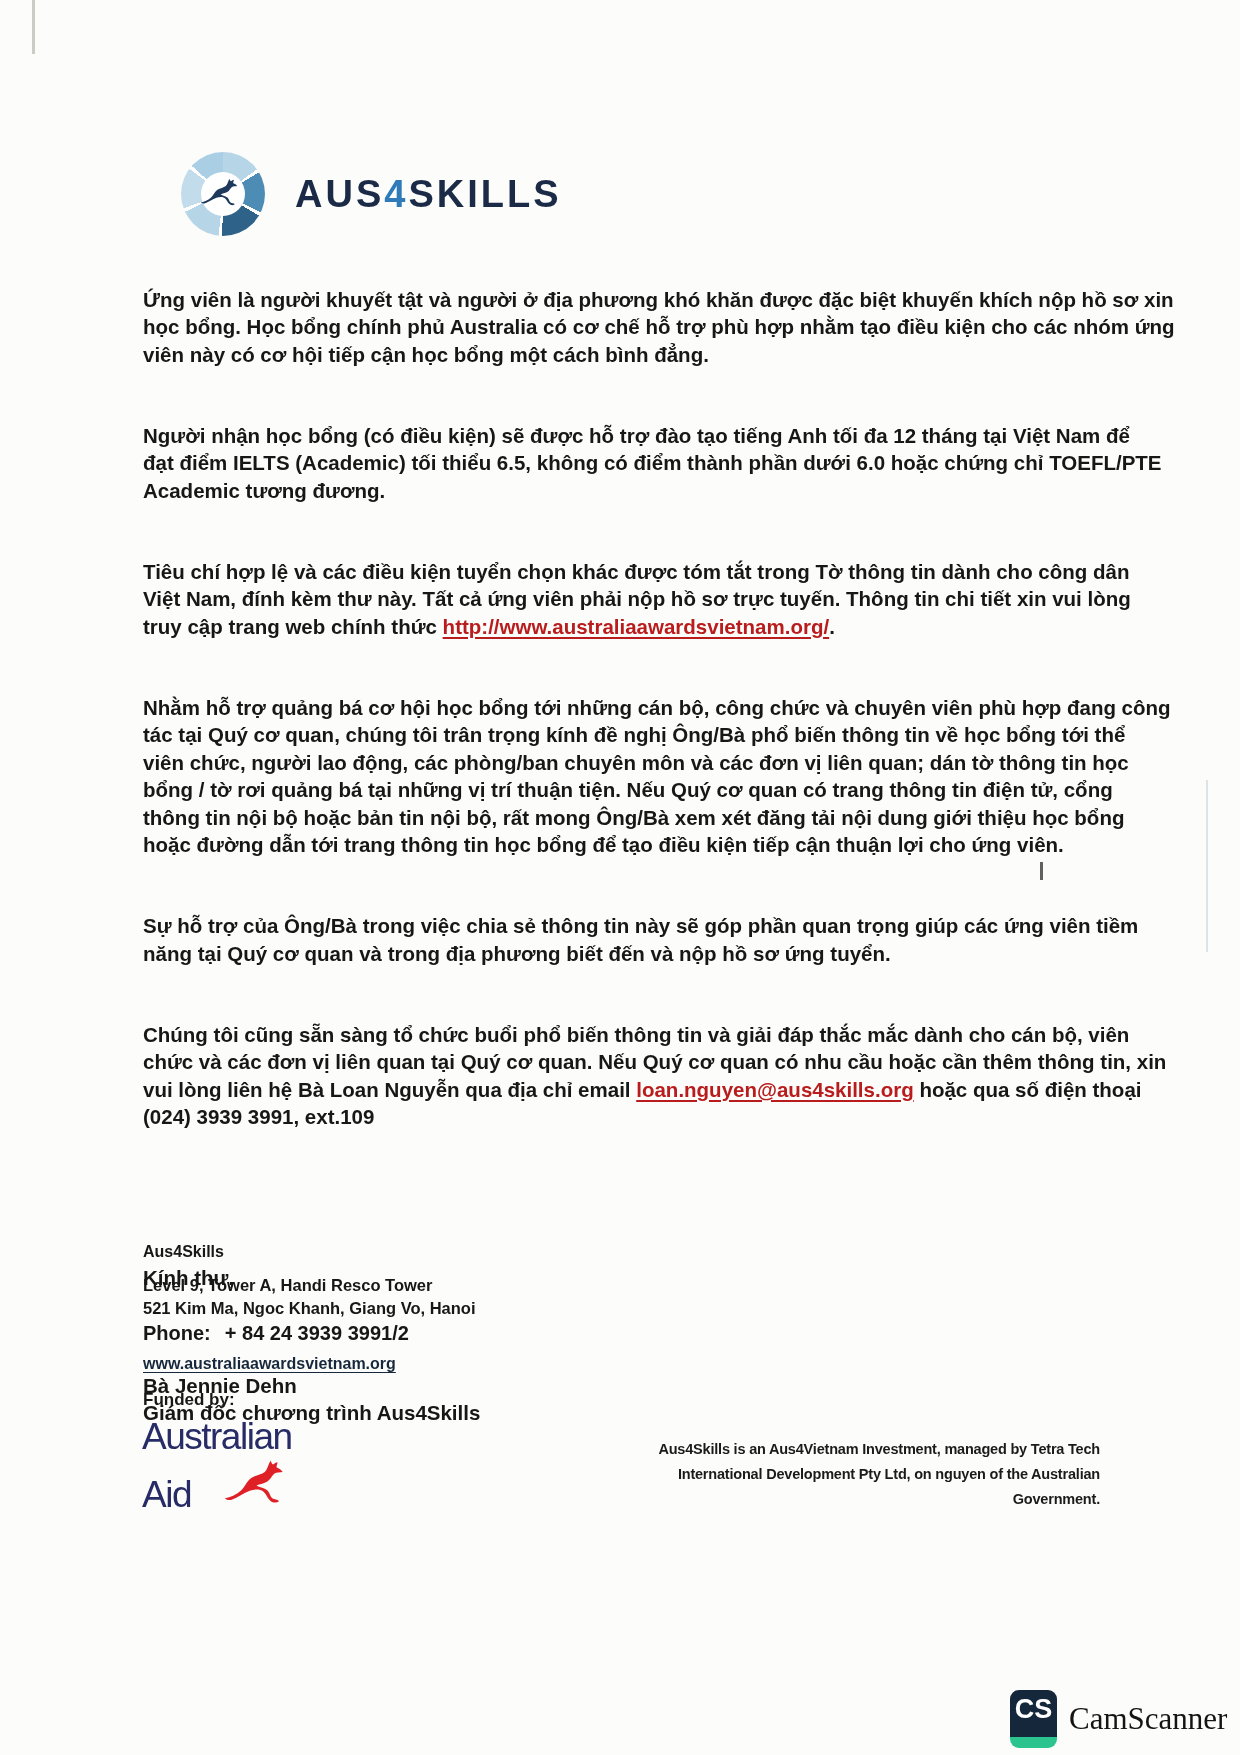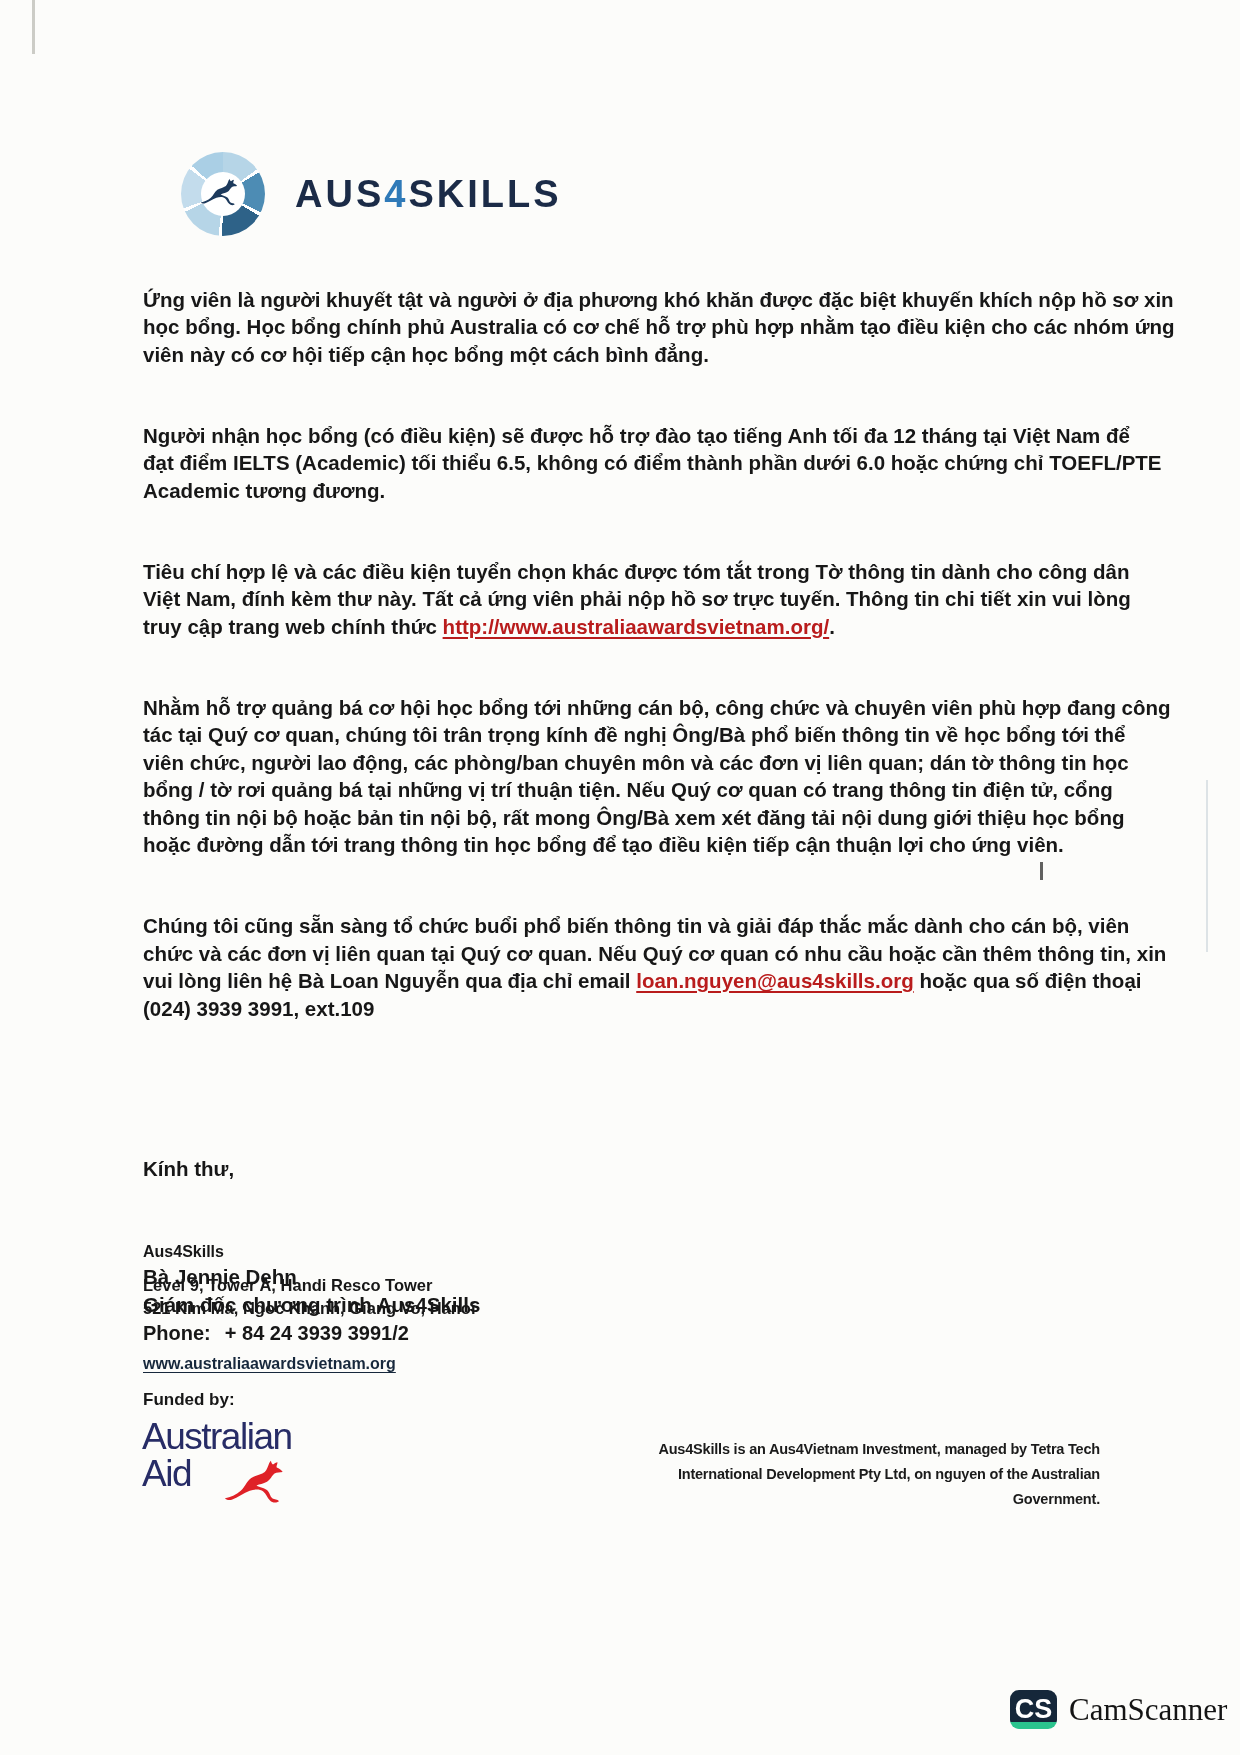--- a/index.html
+++ b/index.html
@@ -53,21 +53,21 @@
   .aid-logo{position:absolute;left:142px;top:1418px;line-height:37px;font-size:37px;font-weight:400;letter-spacing:-1.5px;color:var(--aid-navy,#272c66);}
   .aid-roo{position:absolute;left:78px;top:42px;width:82px;height:48px;}
   .disclaimer{
     position:absolute;left:620px;top:1437px;width:480px;
     text-align:right;font-size:14.5px;font-weight:700;line-height:25px;
     color:#1b1b1b;white-space:pre-line;letter-spacing:-0.2px;
   }
   
   .cs-group{position:absolute;left:1010px;top:1690px;display:flex;align-items:center;gap:12px;}
   .cs-badge{
-    position:relative;width:47px;height:39px;border-radius:9px;overflow:hidden;
+    position:relative;width:47px;height:58px;border-radius:9px;overflow:hidden;
     background:linear-gradient(to bottom, var(--cs-navy,#15273a) 0 81%, var(--cs-green,#2bc48e) 81% 100%);
     display:flex;align-items:flex-start;justify-content:center;
   }
   .cs-badge span{color:#fff;font-weight:700;font-size:27px;line-height:38px;letter-spacing:0px;}
   .cs-label{font-family:"Liberation Serif", serif;font-size:31px;color:#141414;}
 </style>
 </head>
 <body>
 
 <div class="page">
@@ -102,40 +102,42 @@
 Academic tương đương.</p>
     <p><span>Tiêu chí hợp lệ và các điều kiện tuyển chọn khác được tóm tắt trong Tờ thông tin dành cho công dân
 Việt Nam, đính kèm thư này. Tất cả ứng viên phải nộp hồ sơ trực tuyến. Thông tin chi tiết xin vui lòng
 truy cập trang web chính thức </span><a class="doclink" href="#">http://www.australiaawardsvietnam.org/</a><span>.</span></p>
     <p>Nhằm hỗ trợ quảng bá cơ hội học bổng tới những cán bộ, công chức và chuyên viên phù hợp đang công
 tác tại Quý cơ quan, chúng tôi trân trọng kính đề nghị Ông/Bà phổ biến thông tin về học bổng tới thể
 viên chức, người lao động, các phòng/ban chuyên môn và các đơn vị liên quan; dán tờ thông tin học
 bổng / tờ rơi quảng bá tại những vị trí thuận tiện. Nếu Quý cơ quan  có trang thông tin điện tử, cổng
 thông tin nội bộ hoặc bản tin nội bộ, rất mong Ông/Bà xem xét đăng tải nội dung giới thiệu học bổng
 hoặc đường dẫn tới trang thông tin học bổng để tạo điều kiện tiếp cận thuận lợi cho ứng viên.</p>
+    <p>Sự hỗ trợ của Ông/Bà trong việc chia sẻ thông tin này sẽ góp phần quan trọng giúp các ứng viên tiềm
+năng tại Quý cơ quan và trong địa phương biết đến và nộp hồ sơ ứng tuyển.</p>
     <p><span>Chúng tôi cũng sẵn sàng tổ chức buổi phổ biến thông tin và giải đáp thắc mắc dành cho cán bộ, viên
 chức và các đơn vị liên quan tại Quý cơ quan. Nếu Quý cơ quan có nhu cầu hoặc cần thêm thông tin, xin
 vui lòng liên hệ Bà Loan Nguyễn qua địa chỉ email </span><a class="doclink" href="#">loan.nguyen@aus4skills.org</a><span> hoặc qua số điện thoại
 (024) 3939 3991, ext.109</span></p>
     <div class="sig-block">
       <p class="sig-close">Kính thư,</p>
       <p><span>Bà Jennie Dehn</span><span style="display:block;">Giám đốc chương trình Aus4Skills</span></p>
     </div>
   </div>
 
   <div class="footer-org">Aus4Skills</div>
   <div class="footer-addr">Level 9, Tower A, Handi Resco Tower
 521 Kim Ma, Ngoc Khanh, Giang Vo, Hanoi</div>
   <div class="footer-phone"><span>Phone:</span><span class="ph-val">+ 84 24 3939 3991/2</span></div>
   <a class="footer-site" href="#">www.australiaawardsvietnam.org</a>
   <div class="funded">Funded by:</div>
 
   <div class="aid-logo">
     <span style="display:block;">Australian</span>
-    <span style="display:block;">Aid</span>
+    <span style="display:block;margin-top:21px;">Aid</span>
     <svg class="aid-roo" viewBox="0 0 100 64" fill="#df2127">
         <use href="#kangaroo"></use>
       </svg>
   </div>
 
   <div class="disclaimer">Aus4Skills is an Aus4Vietnam Investment, managed by Tetra Tech
 International Development Pty Ltd, on nguyen of the Australian Government.</div>
 
   <div class="cs-group">
     <div class="cs-badge">

